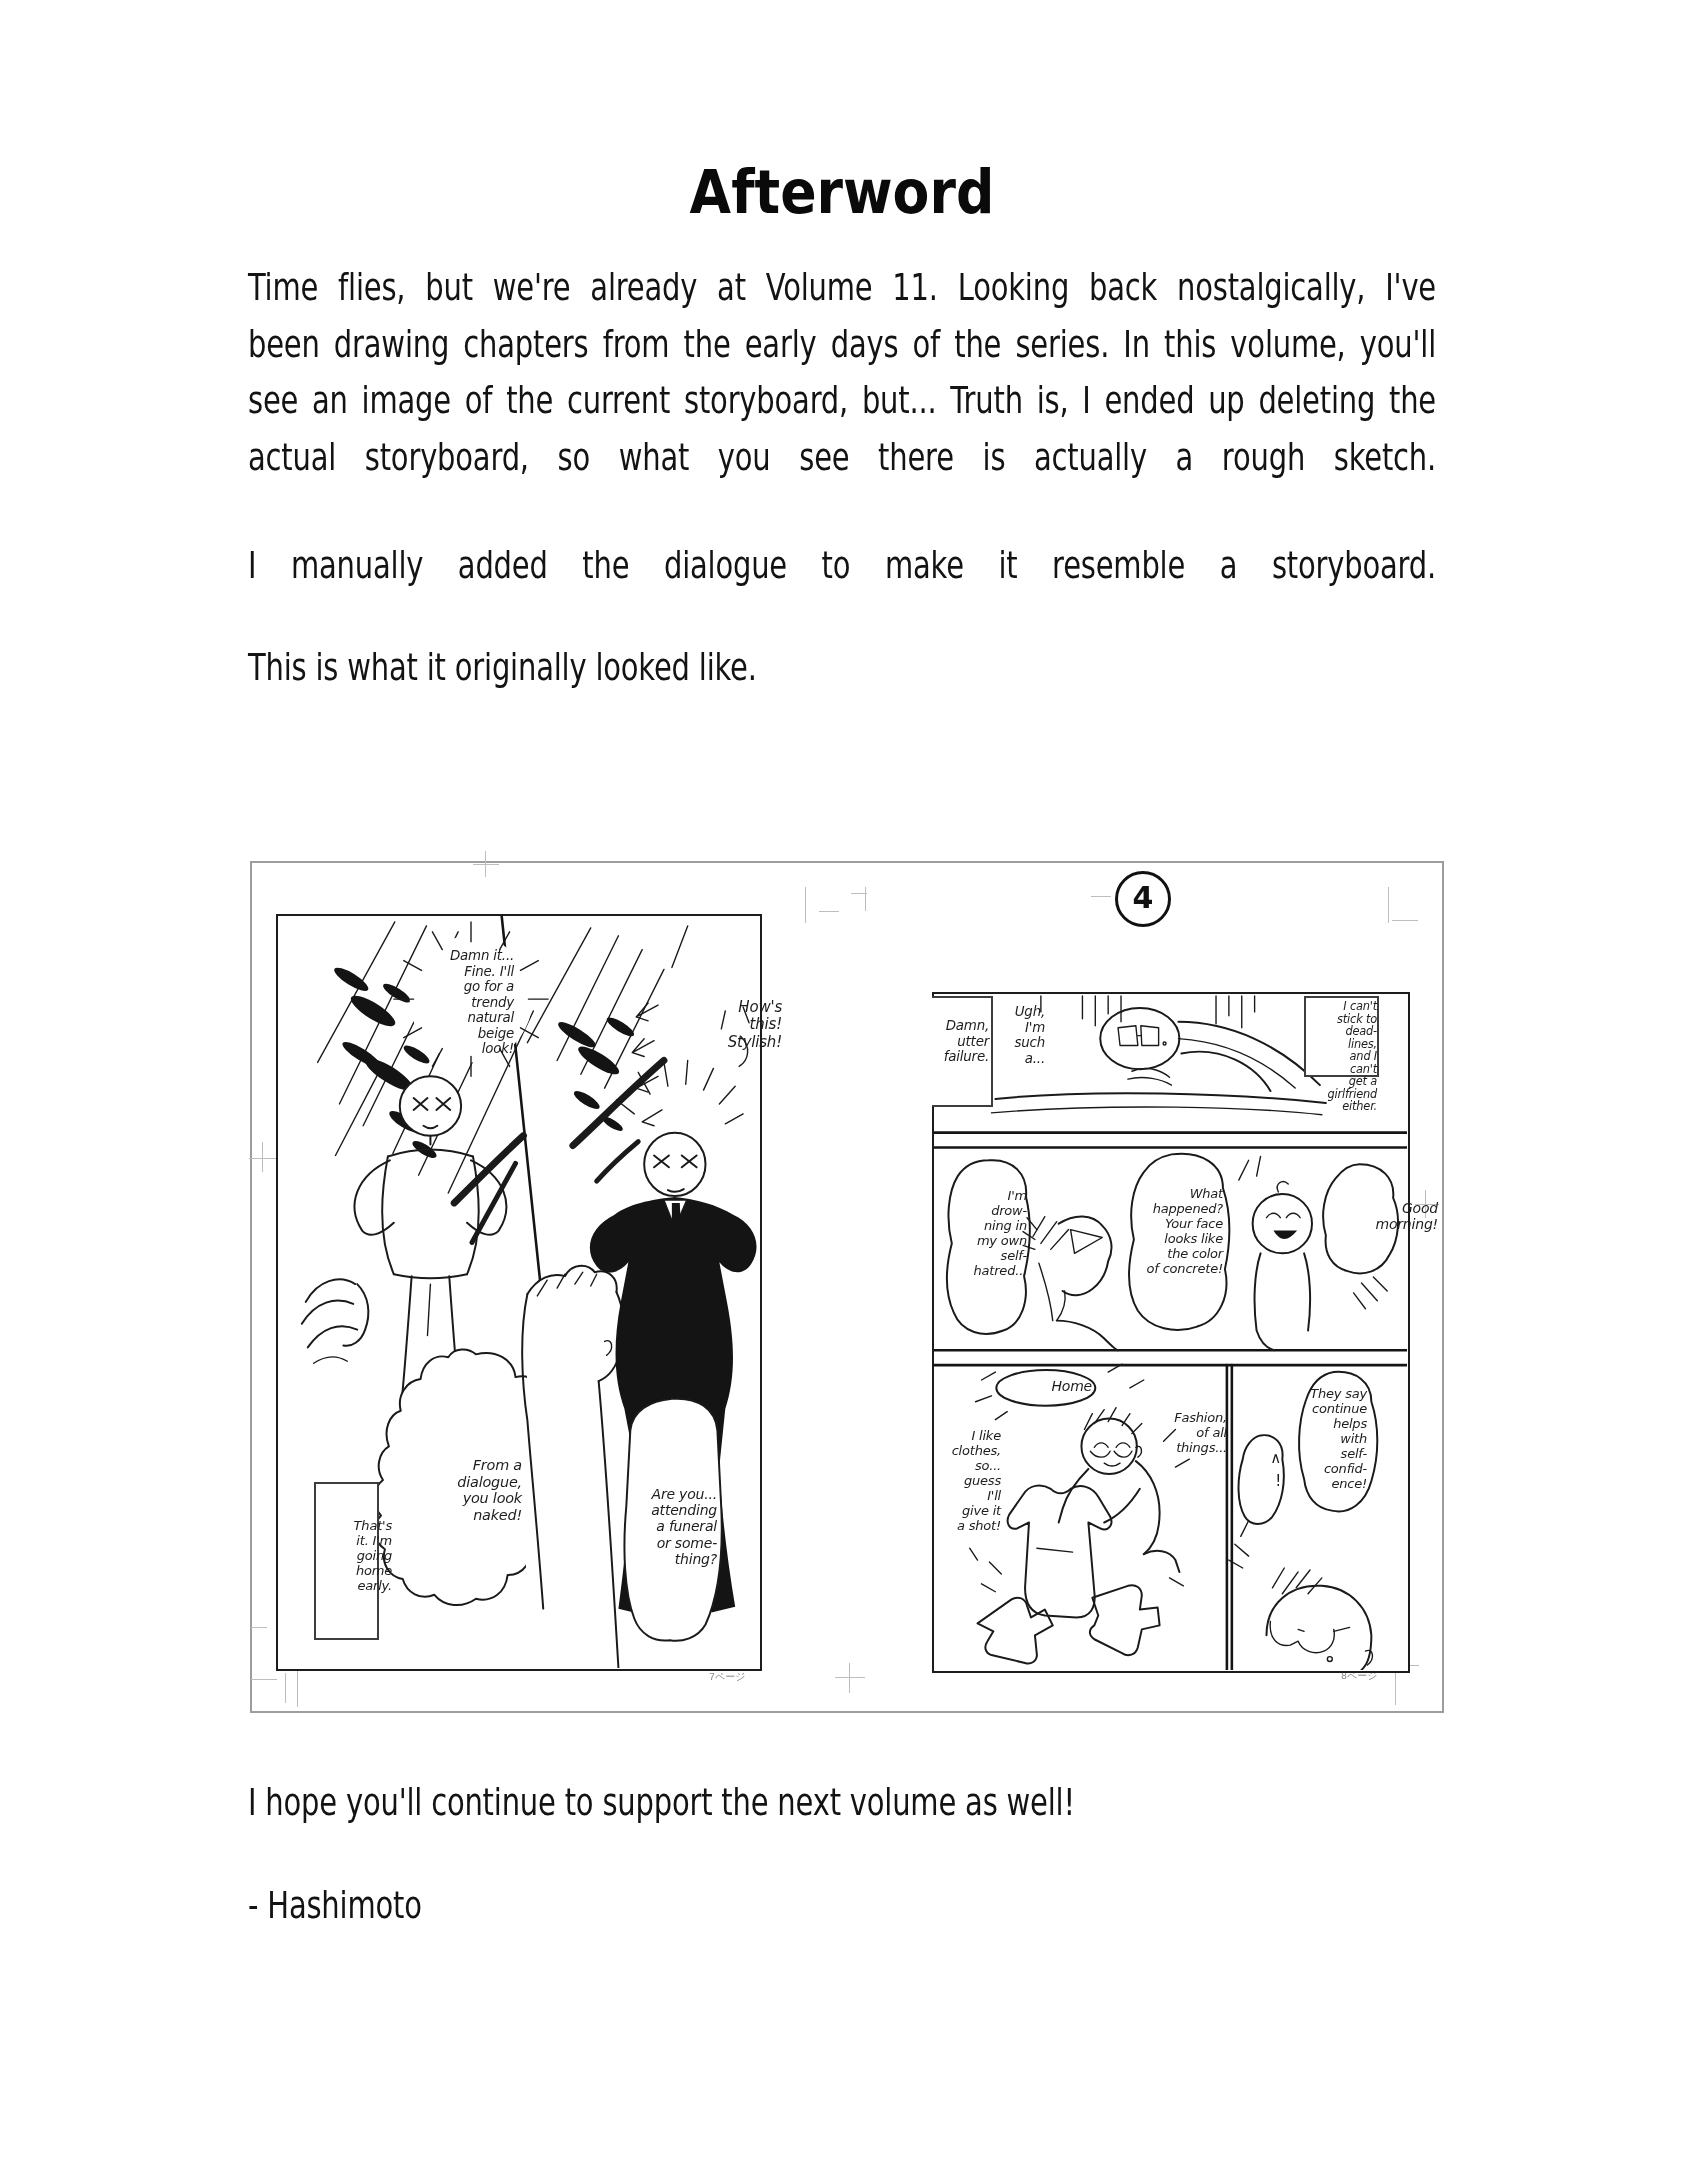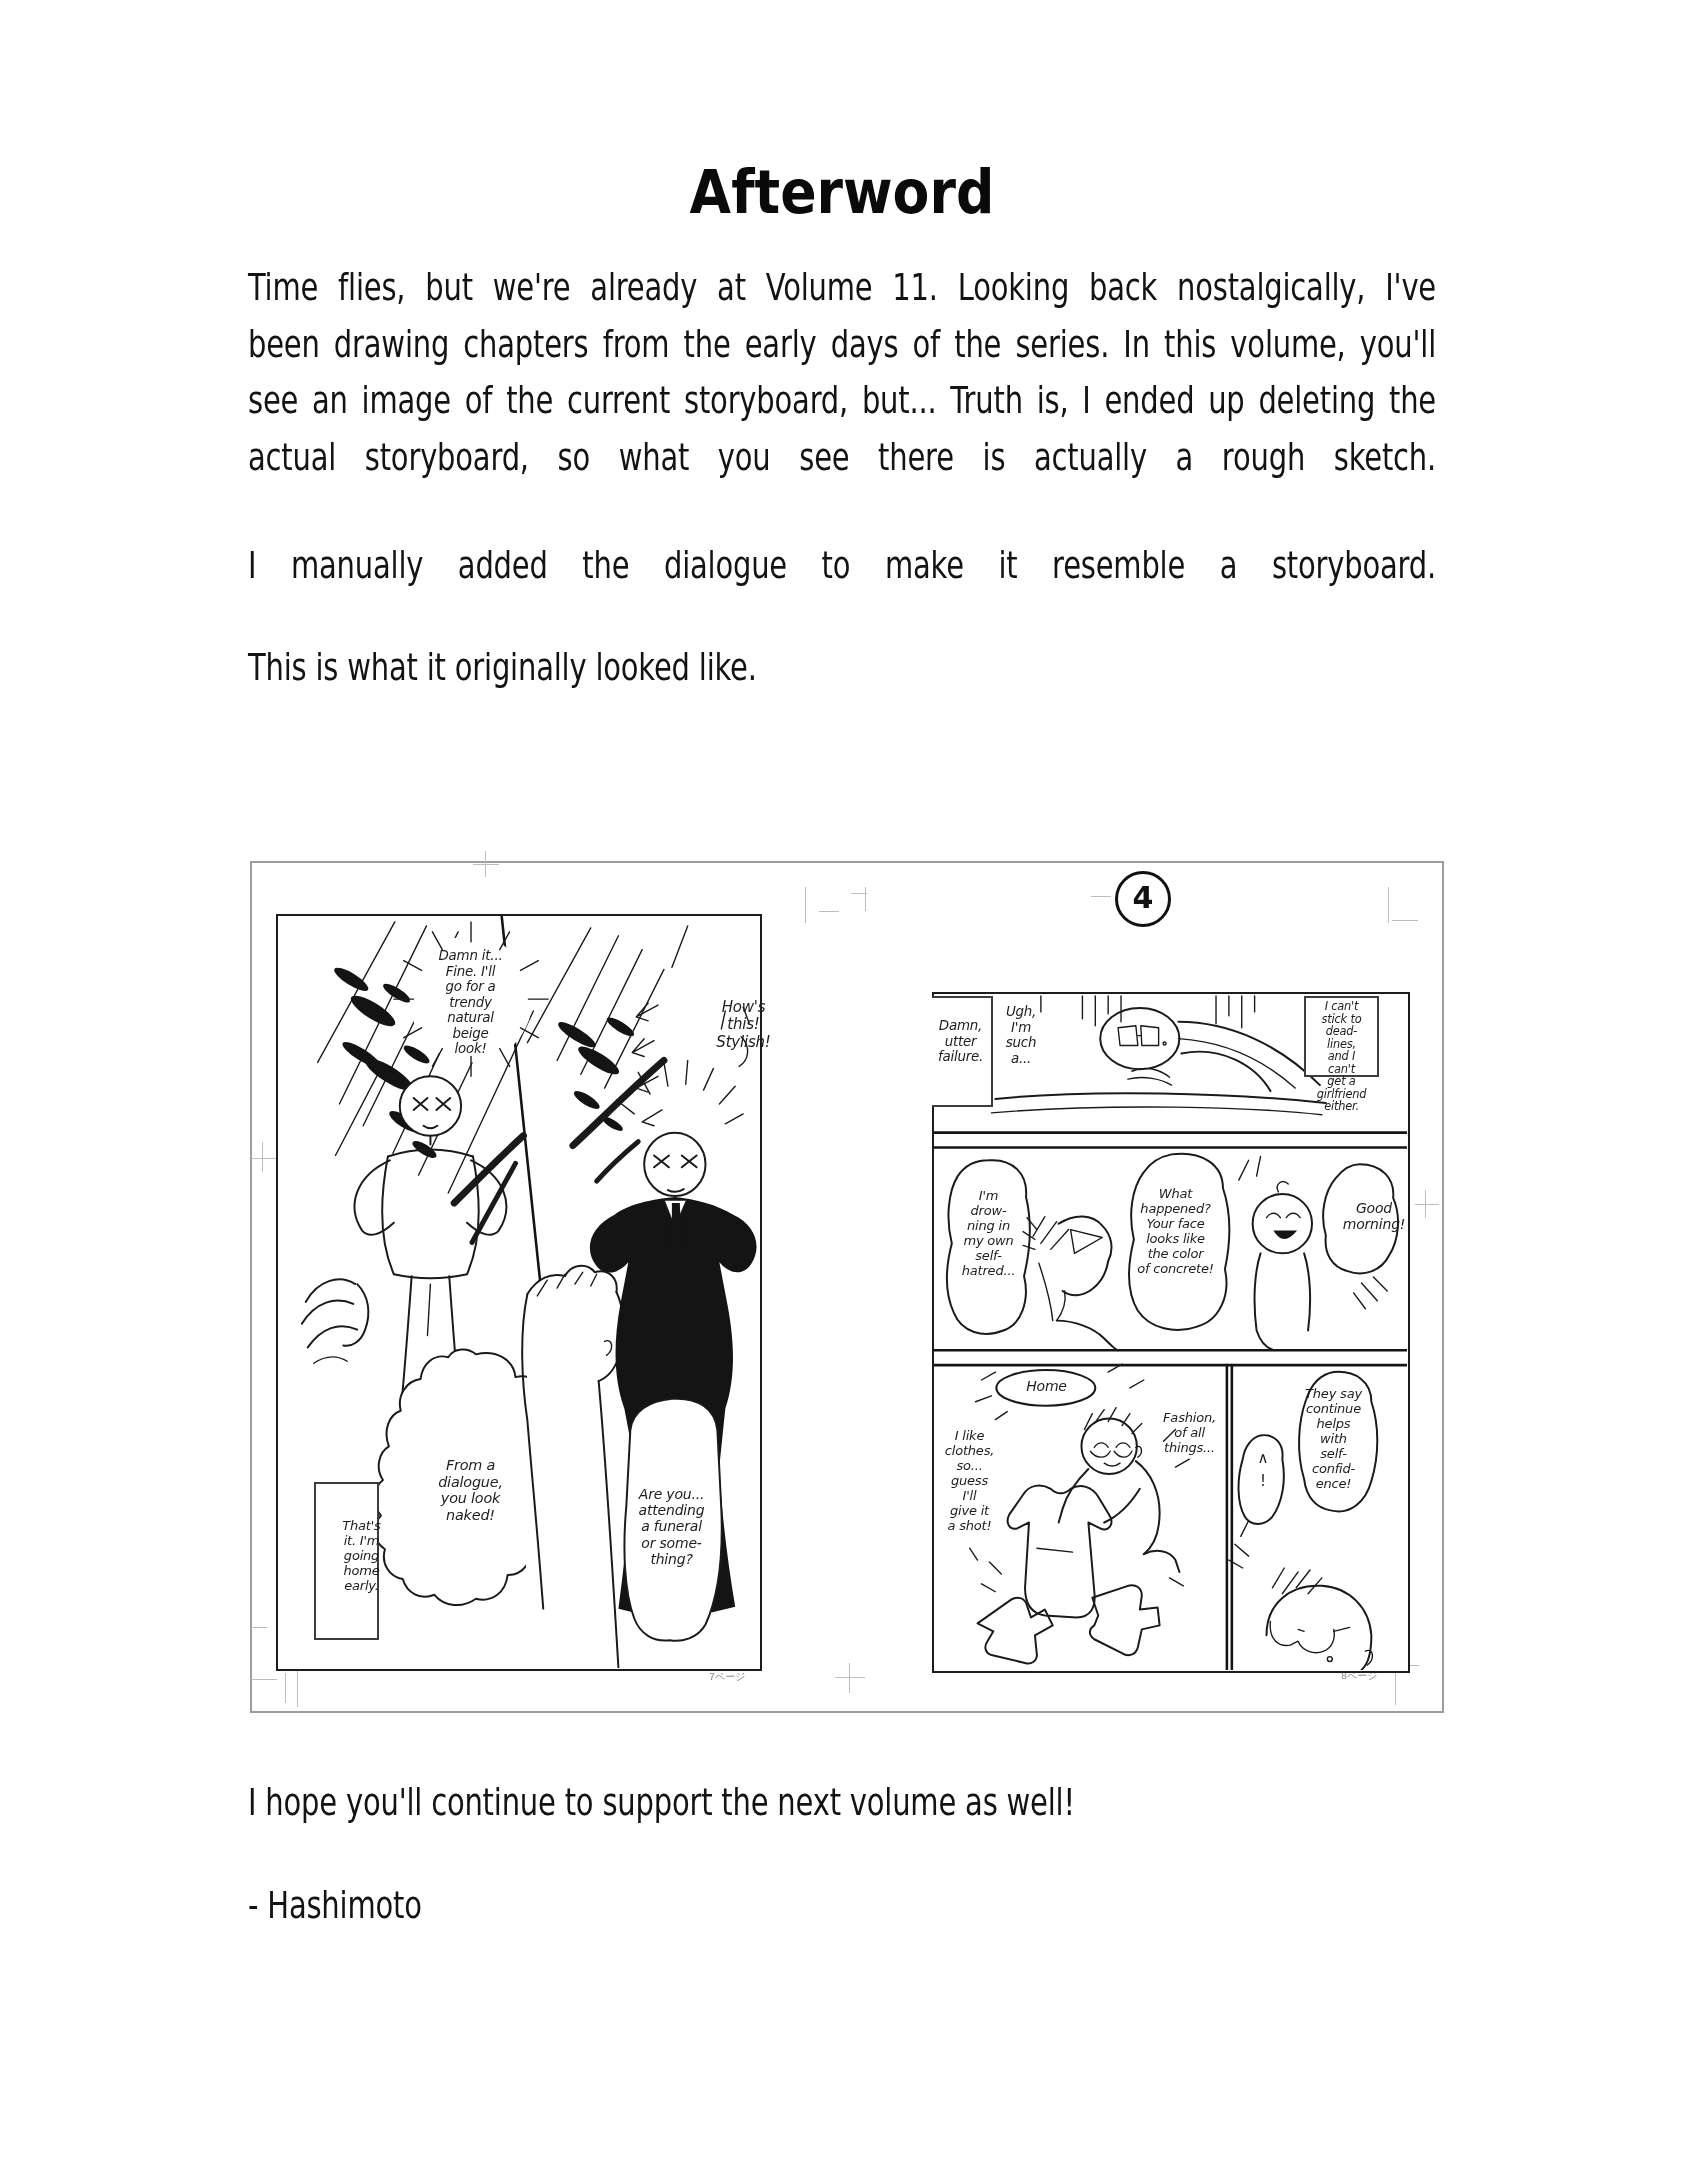--- a/index.html
+++ b/index.html
@@ -19,21 +19,21 @@
   .page svg{position:absolute;left:0;top:0;}
   svg path,svg line,svg ellipse,svg circle,svg rect{stroke:#1a1a1a;stroke-width:2;fill:none;
         stroke-linecap:round;stroke-linejoin:round;}
   svg .fill{fill:#141414;stroke:none;}
   svg .white{fill:#ffffff;stroke:none;}
   svg .wout{fill:#ffffff;}
   svg .thin{stroke-width:1.4;}
   svg .th5{stroke-width:5;}
   svg .th7{stroke-width:7;}
   svg .panelline{stroke-width:2.6;stroke:#141414;}
-  .dlg{position:absolute;font-style:italic;color:#1d1d1d;text-align:center;
+  .dlg{position:absolute;font-style:italic;color:#1d1d1d;text-align:right;
        white-space:pre-line;line-height:1.16;letter-spacing:-0.2px;}
   .txtbox{position:absolute;border:2px solid #3d3d3d;box-sizing:border-box;
           background:#fff;}
   .marker{position:absolute;font-size:10px;color:#8a8a8a;font-style:normal;font-family:Liberation Mono, monospace;}
   .badge{position:absolute;left:863px;top:8px;width:50px;height:50px;border:3px solid #111;
          border-radius:50%;text-align:center;line-height:48px;font-size:30px;font-weight:700;
          background:#fff;}
   .rm{position:absolute;background:#bdbdbd;}
 </style>
 </head>
@@ -380,21 +380,21 @@
 ning in
 my own
 self-
 hatred...</div>
     <div class="dlg" style="left:194px;top:192px;width:95px;font-size:13px">What
 happened?
 Your face
 looks like
 the color
 of concrete!</div>
-    <div class="dlg" style="left:392px;top:206px;width:96px;font-size:14px">Good
+    <div class="dlg" style="left:408px;top:206px;width:96px;font-size:14px">Good
 morning!</div>
     <div class="dlg" style="left:67px;top:384px;width:91px;font-size:14px">Home</div>
     <div class="dlg" style="left:4px;top:434px;width:63px;font-size:13px">I like
 clothes,
 so...
 guess
 I'll
 give it
 a shot!</div>
     <div class="dlg" style="left:218px;top:416px;width:75px;font-size:13px">Fashion,

